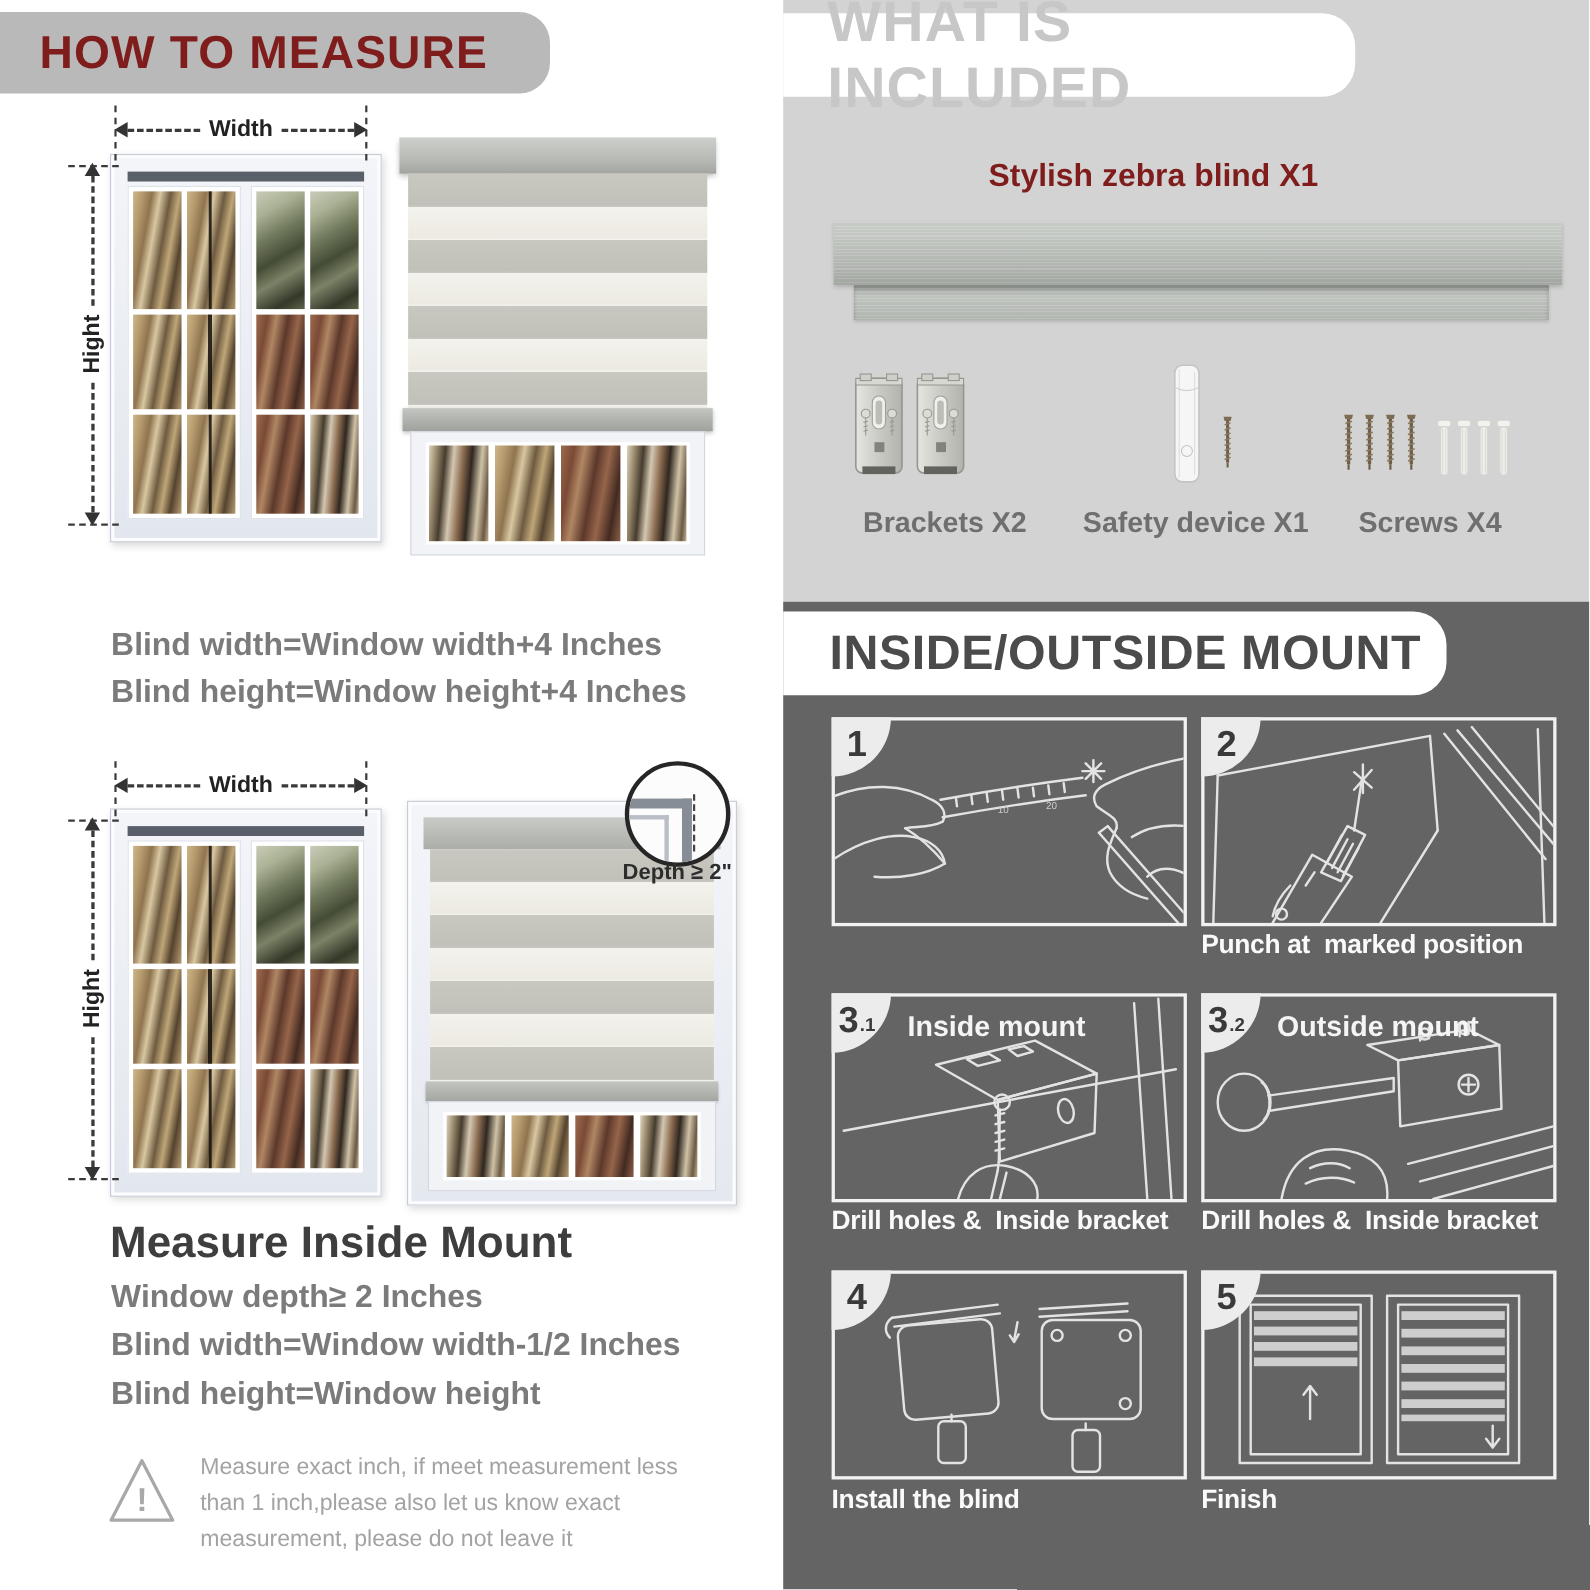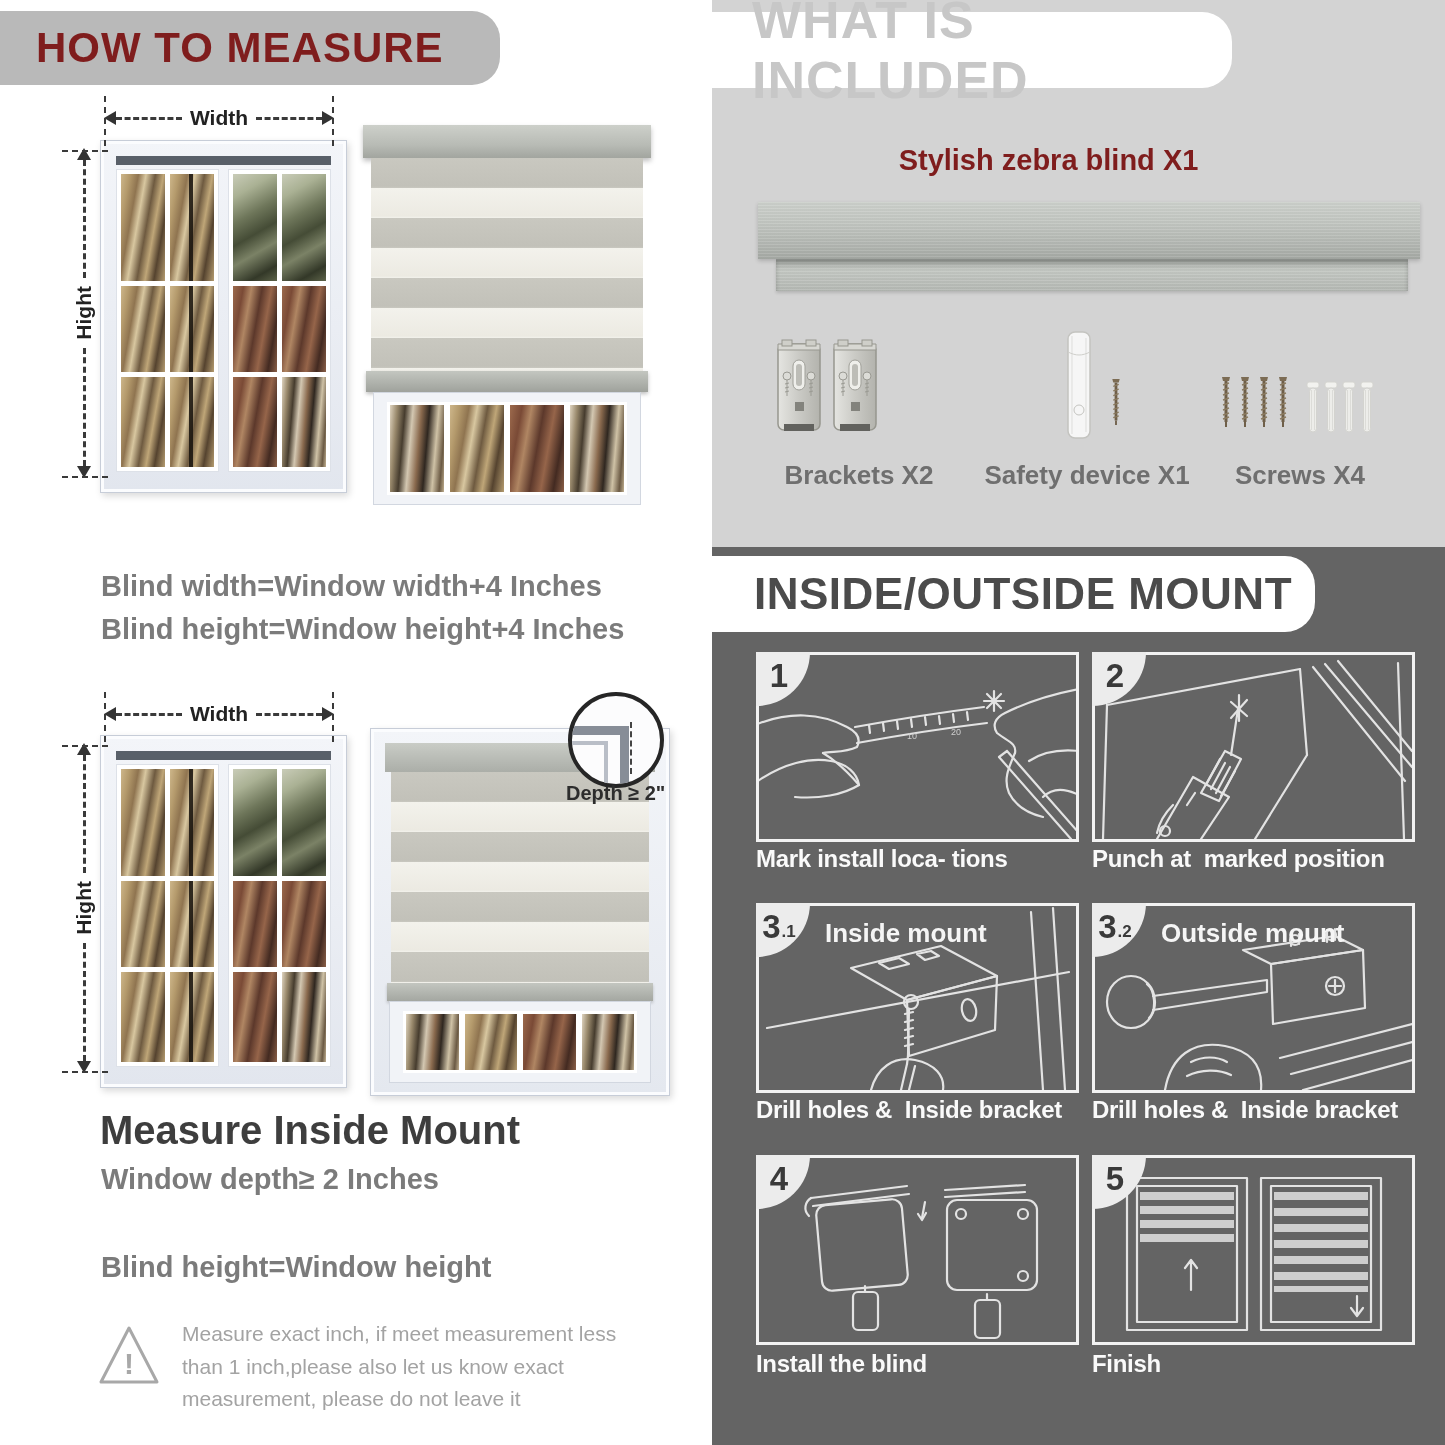--- a/index.html
+++ b/index.html
@@ -245,20 +245,21 @@
 
   <div class="magnifier">
     <div class="mag-l1"></div>
     <div class="mag-l2"></div>
     <div class="mag-dash"></div>
   </div>
   <div class="depth-label">Depth ≥ 2"</div>
 
   <div class="h-big" style="left:100px;top:1108px;">Measure Inside Mount</div>
   <div class="h-sub" style="left:101px;top:1163px;">Window depth≥ 2 Inches</div>
+  <div class="h-sub" style="left:101px;top:1207px;">Blind width=Window width-1/2 Inches</div>
   <div class="h-sub" style="left:101px;top:1251px;">Blind height=Window height</div>
 
   <div class="warning">
     <svg width="66" height="72" viewBox="0 0 66 72">
       <path d="M33 10 L61 64 L5 64 Z" fill="none" stroke="#a8a8a8" stroke-width="3" stroke-linejoin="round"></path>
       <text x="33" y="56" text-anchor="middle" font-size="30" font-weight="bold" fill="#a8a8a8">!</text>
     </svg>
     <div class="warning-text">Measure exact inch, if meet measurement less than 1 inch,please also let us know exact measurement, please do not leave it</div>
   </div>
 
@@ -389,21 +390,20 @@
         <text x="148" y="84" font-size="9">10</text>
           <text x="192" y="80" font-size="9">20</text>
         <path d="M228,39 L242,53 M242,39 L228,53 M235,36 L235,56 M225,46 L245,46"></path>
         <path d="M320,34 C288,40 262,50 246,58 C236,63 233,70 238,78 C248,86 258,88 256,98"></path>
         <path d="M256,98 C250,112 244,124 250,138 C256,150 268,158 284,162"></path>
         <path d="M320,96 C300,94 282,98 270,106"></path>
         <path d="M320,140 C304,132 292,134 284,142"></path>
         <path d="M320,178 L248,96 M312,184 L240,102 M248,96 L240,102"></path>
       </svg>
     </div>
-    <div class="caption" style="left:44px;top:298px;">Mark install loca- tions</div>
 
     <div class="panel" style="left:380px;top:105px;">
       <div class="badge">
           <span class="bnum">2</span>
         </div>
       <svg class="art" viewBox="0 0 317 184">
         <path d="M12,50 L205,14"></path>
           <path d="M205,14 L212,100"></path>
           <path d="M12,50 L8,184"></path>
         <path d="M212,100 L160,184"></path>

